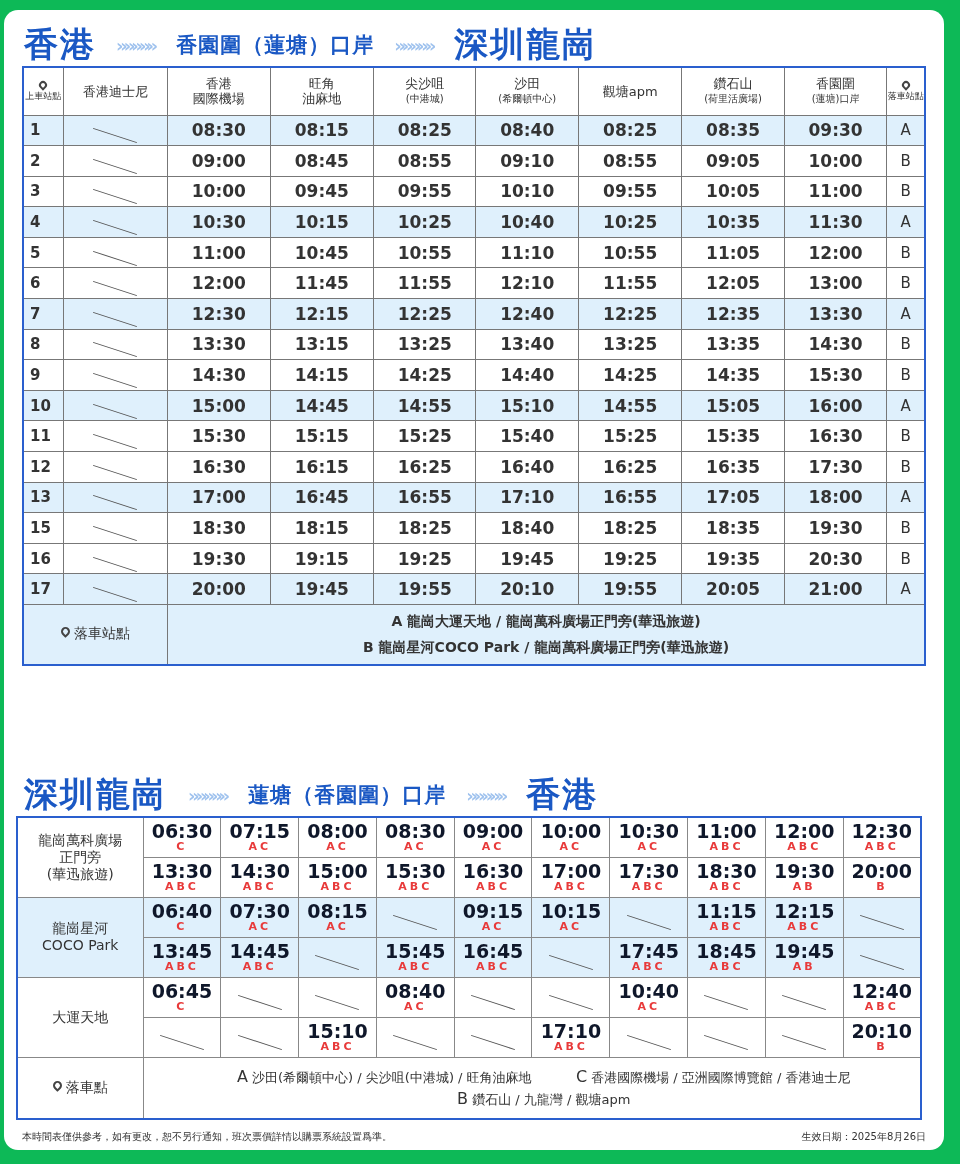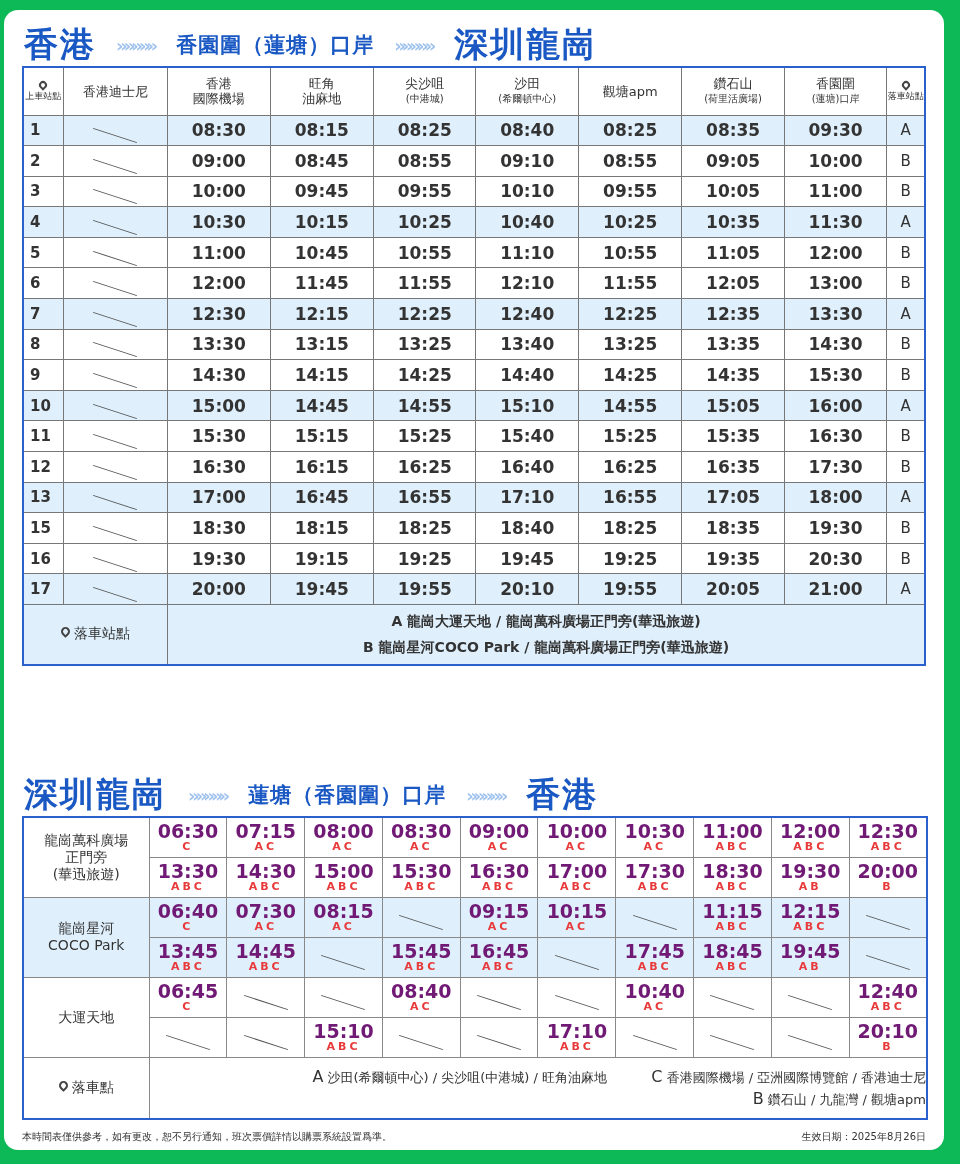--- a/index.html
+++ b/index.html
@@ -16,29 +16,29 @@
   .t1 th { height: 48px; font-size: 13px; font-weight: normal; line-height: 15px; color: #333; }
   .t1 th small { font-size: 10px; display: block; }
   .t1 th.tiny { font-size: 9px; line-height: 10px; }
   .t1 tr.hl td { background: #dff0fc; }
   .t1 td.num { text-align: left; padding-left: 6px; font-size: 15px; }
   .t1 td.stop { font-weight: normal; font-size: 15px; }
   .dash { display: inline-block; width: 46px; height: 1px; background: #555; transform: rotate(18deg); }
   .legend-row td { background: #dff0fc; height: 60px !important; }
   .legend-label { font-size: 14px !important; font-weight: normal !important; }
   .legend-text { font-weight: normal; font-size: 14px !important; line-height: 26px; }
-  .t2 { left: 22px; top: 816px; width: 904px; border: 2px solid #2a5fce; }
+  .t2 { left: 16px; top: 816px; width: 904px; border: 2px solid #2a5fce; }
   .t2 td { border: 1px solid #888; text-align: center; height: 40px; vertical-align: top; padding-top: 3px; }
   .t2 tr.hl td { background: #dff0fc; }
   .t2 .station { font-size: 14px; line-height: 17px; vertical-align: middle; padding-top: 0; color: #333; }
-  .t2 .time { display: block; font-size: 19px; font-weight: bold; line-height: 20px; color: #701a75; }
+  .t2 .time { display: block; font-size: 19px; font-weight: bold; line-height: 20px; color: #0f172a; }
   .t2 .code { display: block; font-size: 11px; font-weight: bold; color: #e83a3a; letter-spacing: 3px; line-height: 11px; }
   .t2 .dcell { vertical-align: middle; padding-top: 0; }
   .t2 .legend2 td { height: 62px; vertical-align: middle; padding: 0; }
-  .t2 .l2text { text-align: right; padding-left: 24px !important; font-size: 13px; line-height: 21px; }
+  .t2 .l2text { text-align: center; padding-left: 24px !important; font-size: 13px; line-height: 21px; }
   .t2 .l2text span.letter { font-size: 16px; }
   .pin { display: inline-block; width: 9px; height: 9px; border: 2px solid #444; border-radius: 50% 50% 50% 0; transform: rotate(-45deg); margin-right: 4px; vertical-align: 2px; }
   .pin-small { display: block; margin: 0 auto 2px; width: 8px; height: 8px; border: 2px solid #444; border-radius: 50% 50% 50% 0; transform: rotate(-45deg); }
   .footer-note { position: absolute; left: 22px; top: 1130px; font-size: 10px; color: #333; }
   .footer-date { position: absolute; right: 34px; top: 1130px; font-size: 10px; color: #333; }
 </style>
 </head>
 <body>
 
 <div class="card"></div>

